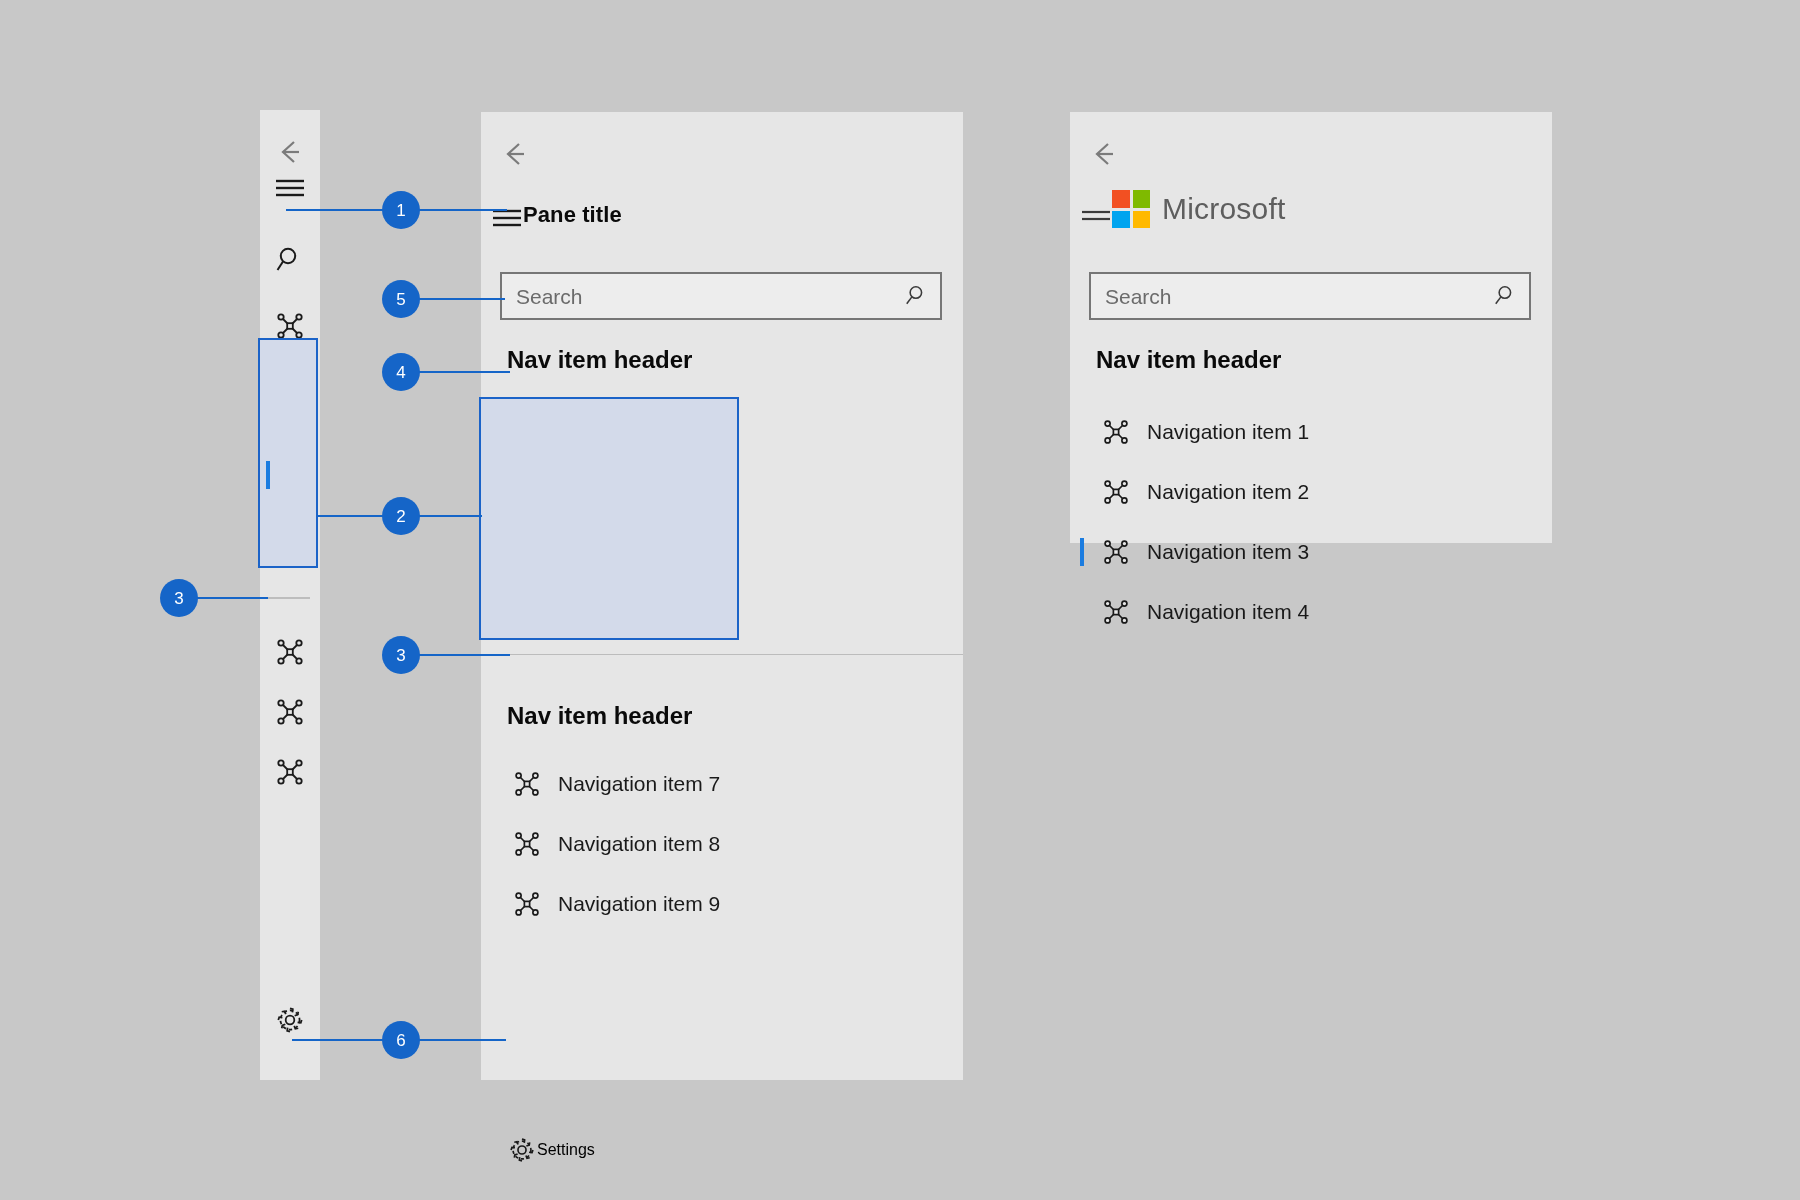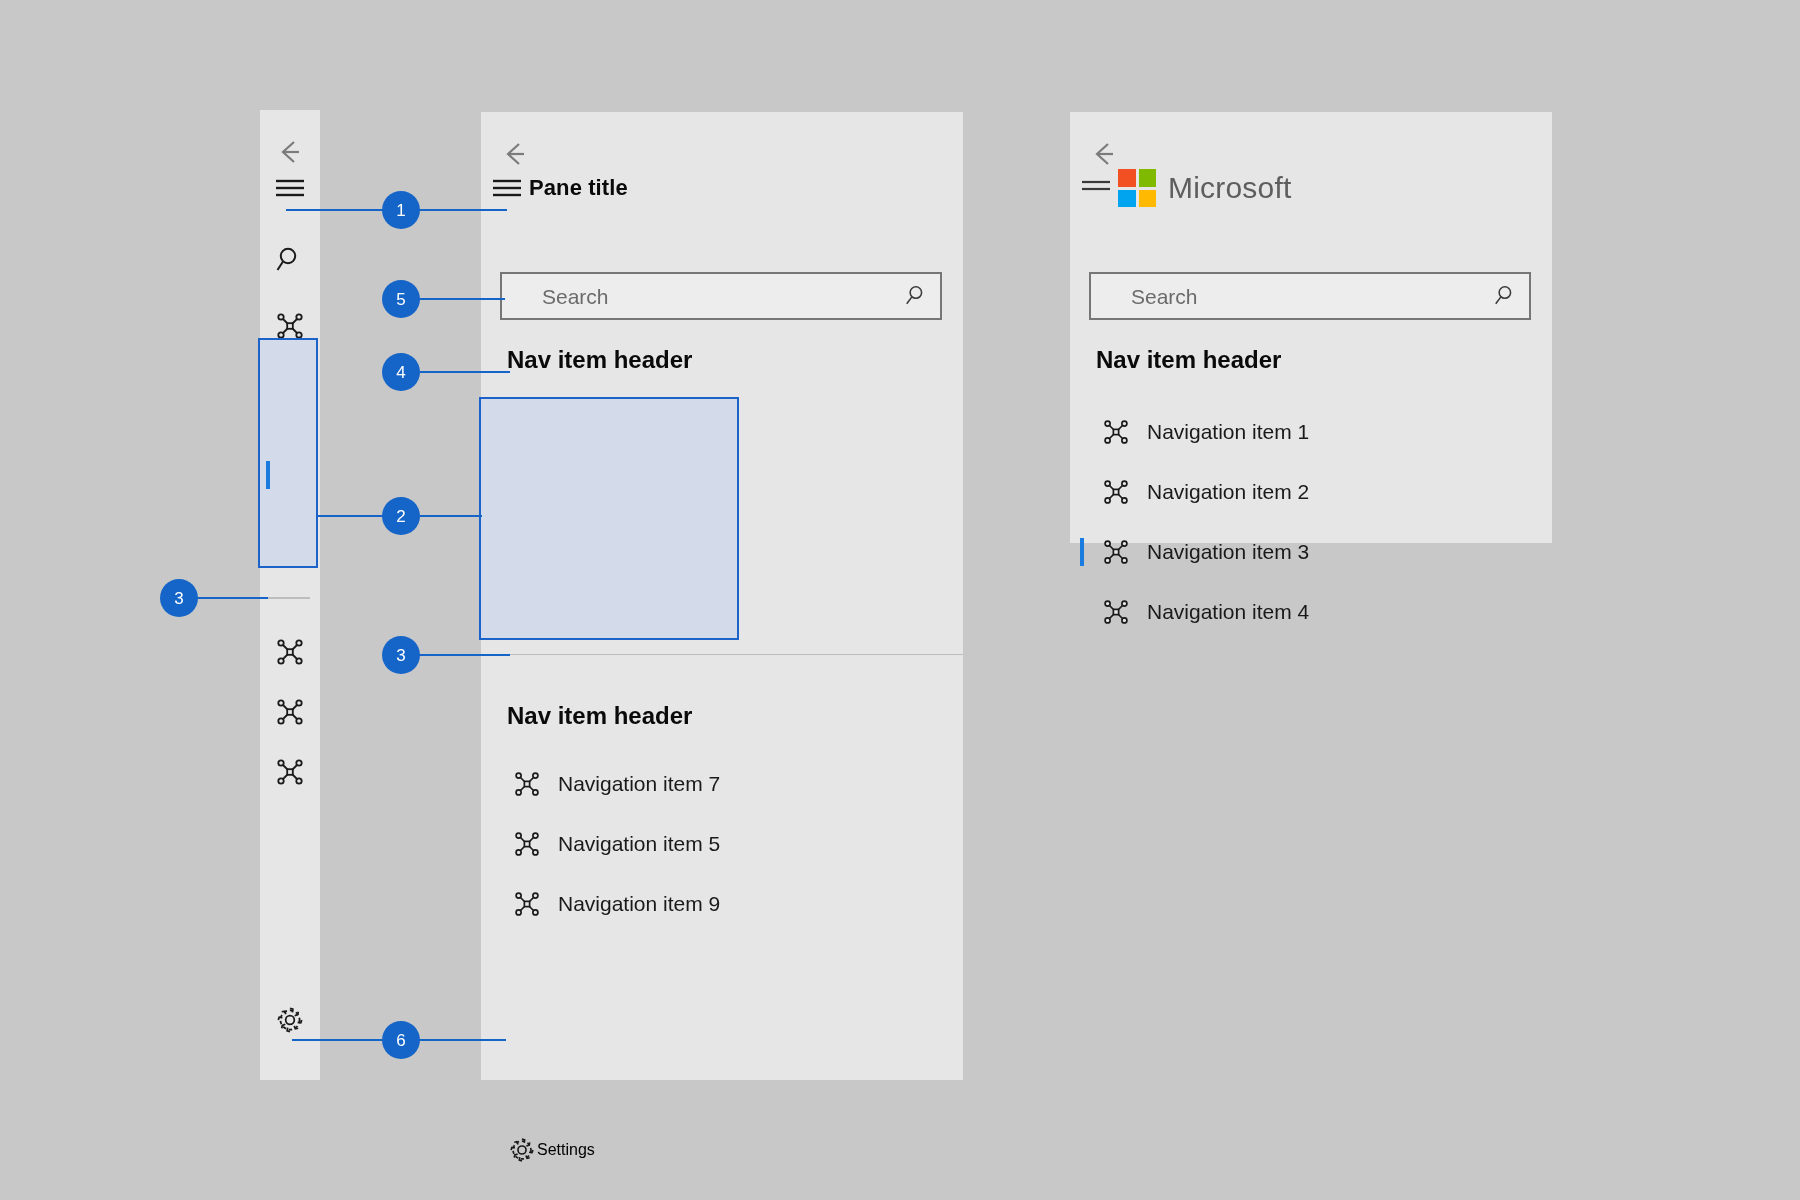--- a/index.html
+++ b/index.html
@@ -40,39 +40,39 @@
   
   #ms-pane { left: 1070px; top: 112px; width: 482px; height: 431px; }
 
   
   .back-arrow { position: absolute; left: 14px; top: 22px; width: 40px; height: 40px; }
   .rail-back  { position: absolute; left: 10px; top: 22px; width: 40px; height: 40px; }
 
   .hamburger { width: 28px; height: 20px; display: block; }
 
   .pane-header-row {
-    position: absolute; left: 12px; top: 52px;
-    height: 48px; display: flex; align-items: center; gap: 8px;
+    position: absolute; left: 12px; top: 68px;
+    height: 48px; display: flex; align-items: flex-end; gap: 2px;
   }
   .pane-title {
     font-size: 22px; font-weight: bold; color: #0a0a0a;
     letter-spacing: .1px;
   }
 
   
   .searchbox {
     position: absolute; left: 19px; top: 160px;
     width: 442px; height: 48px;
     border: 2px solid #767676;
     background: #ededed;
     display: flex; align-items: center;
   }
   .searchbox .ph {
     flex: 1; padding-left: 14px;
-    font-size: 21px; color: #6b6b6b; line-height: 1; margin-left: 26px;
+    font-size: 21px; color: #6b6b6b; line-height: 1;
   }
   .searchbox .mag { padding-right: 12px; display: flex; align-items: center; }
 
   
   .nav-header {
     position: absolute; left: 26px;
     font-size: 24px; font-weight: bold; color: #0a0a0a;
   }
   .nav-item {
     position: absolute; left: 5px; width: 100%;
@@ -360,21 +360,21 @@
         <svg width="28" height="28" viewBox="0 0 30 30" aria-hidden="true">
           <line x1="7.5" y1="7.5" x2="22.5" y2="22.5" stroke="#1a1a1a" stroke-width="1.8"></line>
           <line x1="22.5" y1="7.5" x2="7.5" y2="22.5" stroke="#1a1a1a" stroke-width="1.8"></line>
           <circle cx="6" cy="6" r="2.7" fill="#e6e6e6" stroke="#1a1a1a" stroke-width="1.8"></circle>
           <circle cx="24" cy="6" r="2.7" fill="#e6e6e6" stroke="#1a1a1a" stroke-width="1.8"></circle>
           <circle cx="6" cy="24" r="2.7" fill="#e6e6e6" stroke="#1a1a1a" stroke-width="1.8"></circle>
           <circle cx="24" cy="24" r="2.7" fill="#e6e6e6" stroke="#1a1a1a" stroke-width="1.8"></circle>
           <rect x="12.2" y="12.2" width="5.6" height="5.6" fill="#e6e6e6" stroke="#1a1a1a" stroke-width="1.8"></rect>
         </svg>
       </span>
-      <span class="lbl">Navigation item 5</span>
+      <span class="lbl">Navigation item 8</span>
     </div>
 
     <div class="nav-item" style="top:766px">
       <span class="ico">
         <svg width="28" height="28" viewBox="0 0 30 30" aria-hidden="true">
           <line x1="7.5" y1="7.5" x2="22.5" y2="22.5" stroke="#1a1a1a" stroke-width="1.8"></line>
           <line x1="22.5" y1="7.5" x2="7.5" y2="22.5" stroke="#1a1a1a" stroke-width="1.8"></line>
           <circle cx="6" cy="6" r="2.7" fill="#e6e6e6" stroke="#1a1a1a" stroke-width="1.8"></circle>
           <circle cx="24" cy="6" r="2.7" fill="#e6e6e6" stroke="#1a1a1a" stroke-width="1.8"></circle>
           <circle cx="6" cy="24" r="2.7" fill="#e6e6e6" stroke="#1a1a1a" stroke-width="1.8"></circle>

